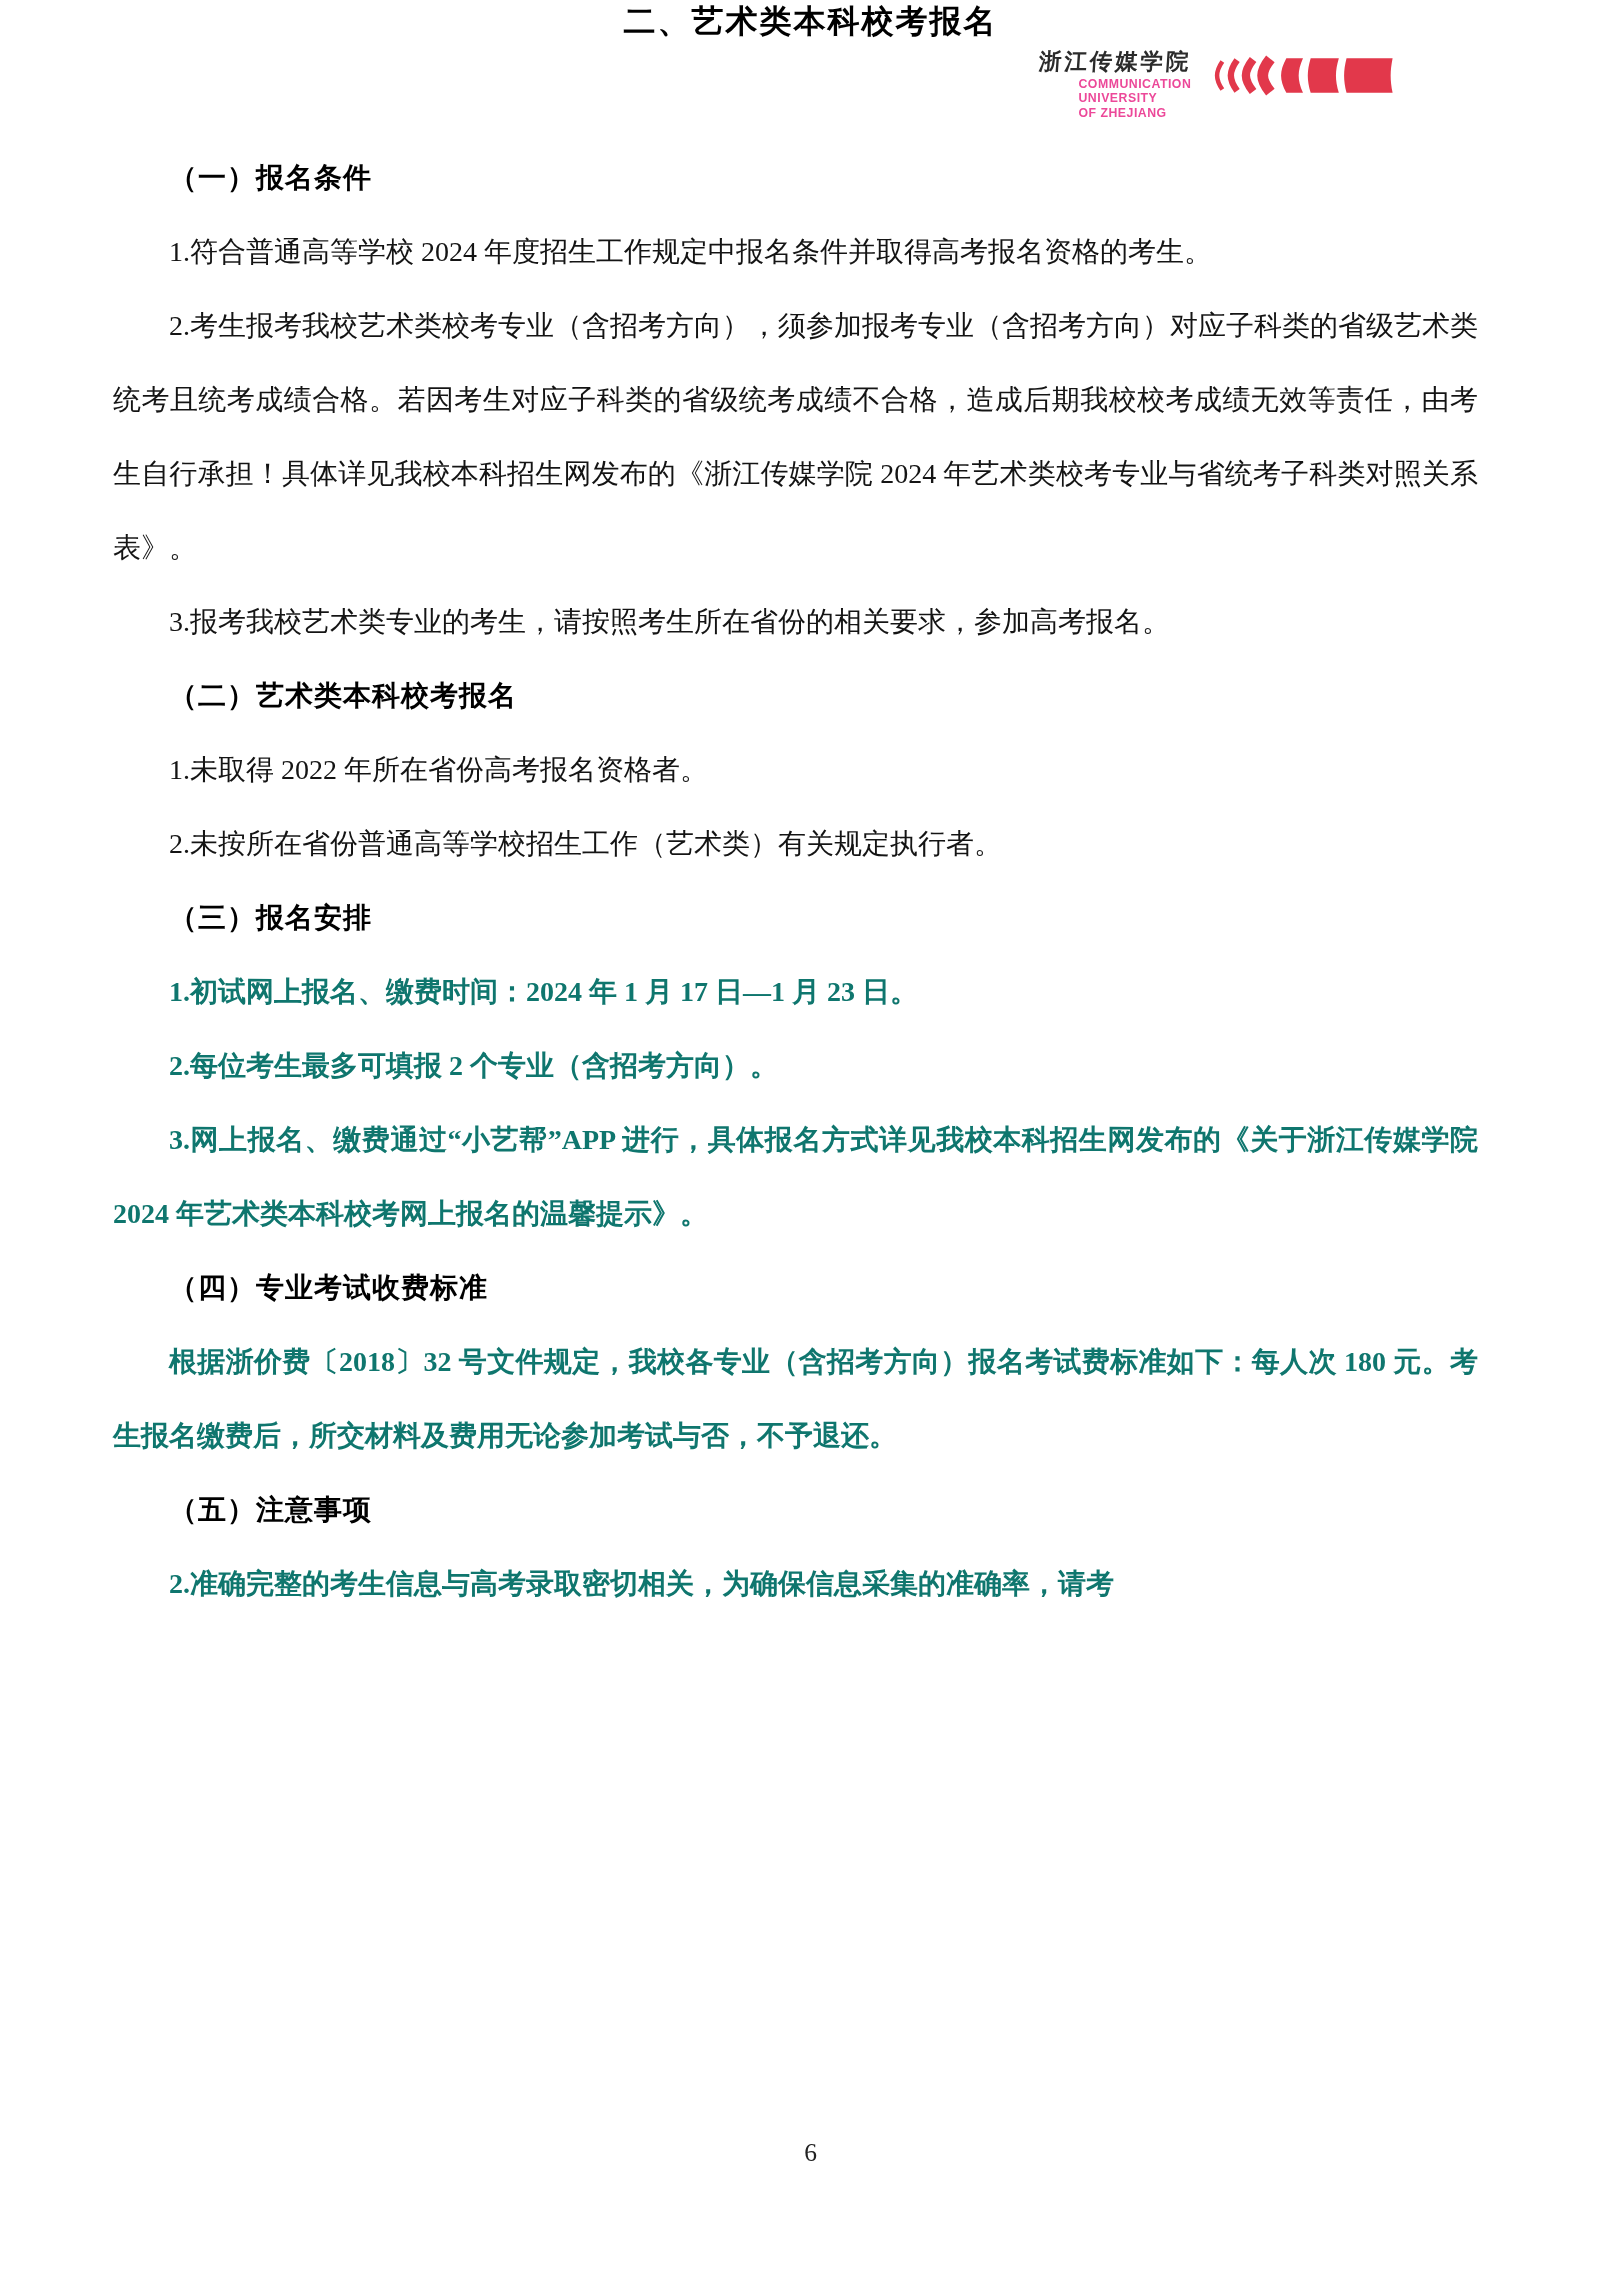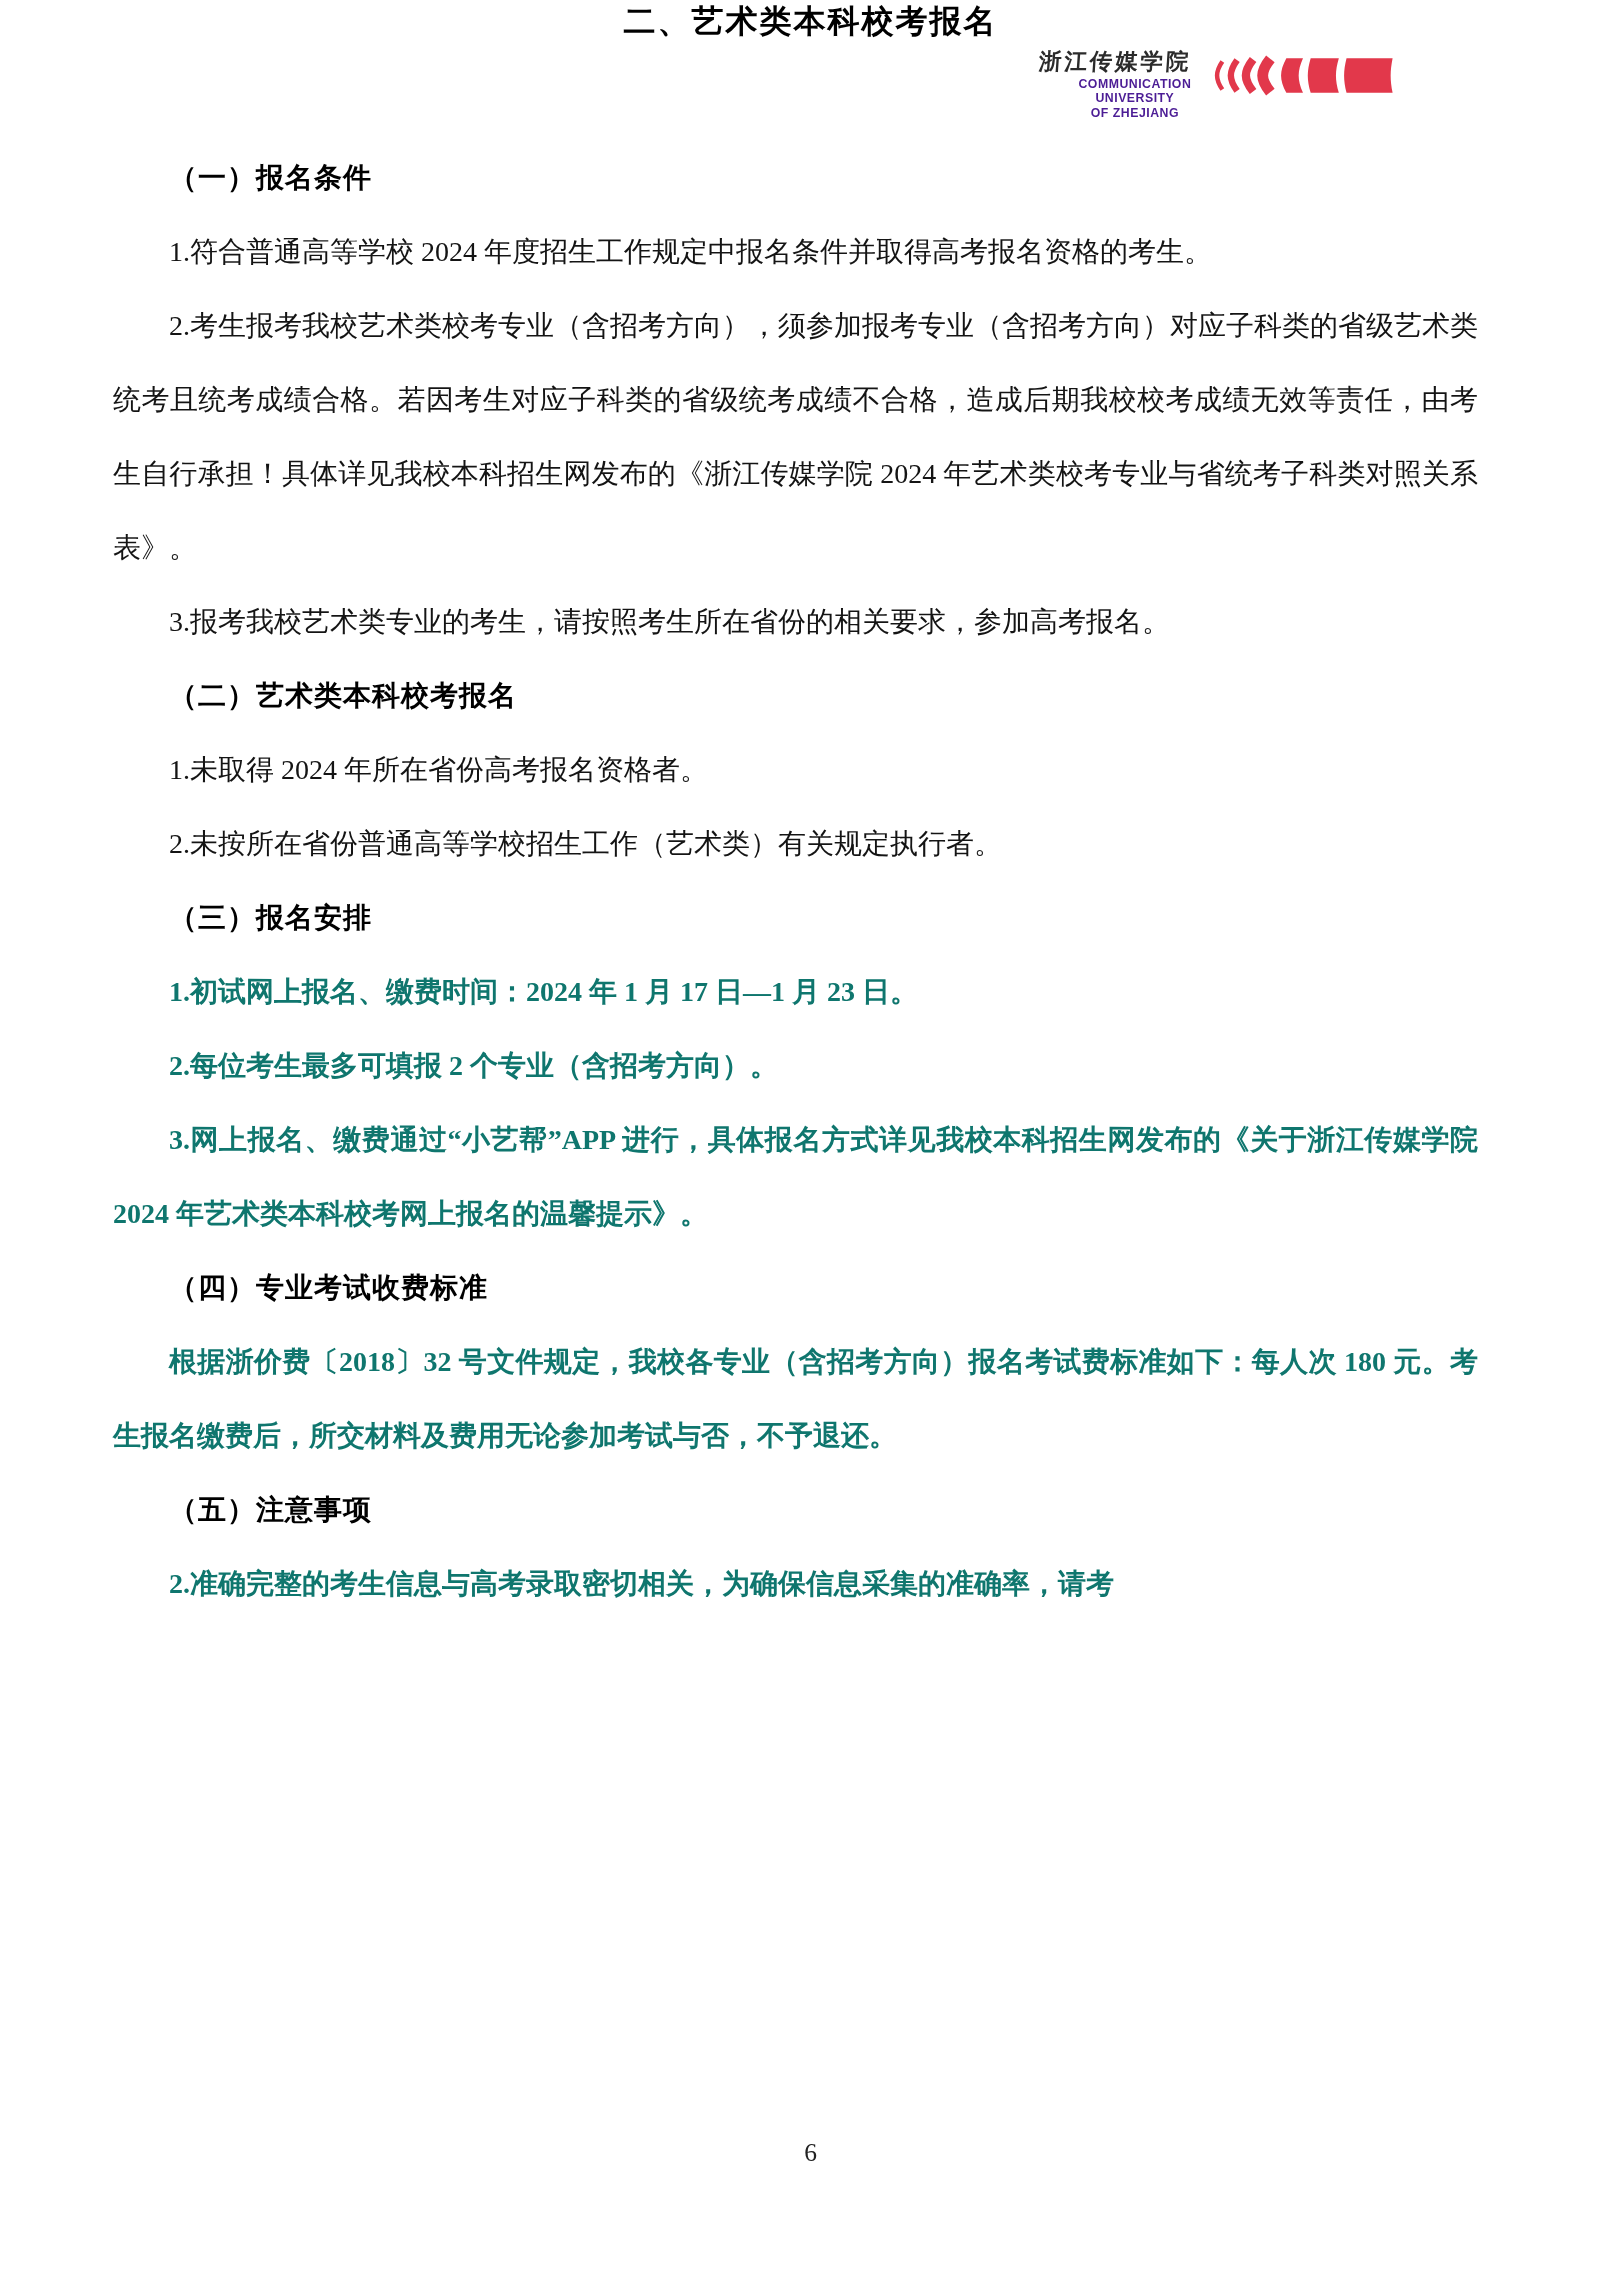--- a/index.html
+++ b/index.html
@@ -30,26 +30,26 @@
     font-family:"DejaVu Serif","Liberation Serif",serif;
     font-weight:bold;
     font-size:22.5px;
     letter-spacing:2.9px;
     color:#2b2b2b;
     line-height:25.5px;
     transform:skewX(-4deg);
   }
   .logo-en{
     margin-top:2px;
-    text-align:center;
+    text-align:left;
     font-family:"Liberation Sans","DejaVu Sans",sans-serif;
     font-size:12.3px;
     line-height:14.7px;
     letter-spacing:0.5px;
-    color:#4c1d95;
+    color:#ec4899;
     font-weight:bold;
   }
   .logo-mark{width:192px;height:53px;}
   
   .doc-title{
     margin:0;
     text-align:center;
     font-family:"Liberation Sans","DejaVu Sans",sans-serif;
     font-weight:900;
     font-size:32px;
@@ -121,21 +121,21 @@
   </div>
 
   <h1 class="doc-title">二、艺术类本科校考报名</h1>
 
   <main class="content">
     <p class="sec-heading">（一）报名条件</p>
     <p class="body">1.符合普通高等学校 2024 年度招生工作规定中报名条件并取得高考报名资格的考生。</p>
     <p class="body">2.考生报考我校艺术类校考专业（含招考方向），须参加报考专业（含招考方向）对应子科类的省级艺术类统考且统考成绩合格。若因考生对应子科类的省级统考成绩不合格，造成后期我校校考成绩无效等责任，由考生自行承担！具体详见我校本科招生网发布的《浙江传媒学院 2024 年艺术类校考专业与省统考子科类对照关系表》。</p>
     <p class="body">3.报考我校艺术类专业的考生，请按照考生所在省份的相关要求，参加高考报名。</p>
     <p class="sec-heading">（二）艺术类本科校考报名</p>
-    <p class="body">1.未取得 2024 年所在省份高考报名资格者。</p>
+    <p class="body">1.未取得 2022 年所在省份高考报名资格者。</p>
     <p class="body">2.未按所在省份普通高等学校招生工作（艺术类）有关规定执行者。</p>
     <p class="sec-heading">（三）报名安排</p>
     <p class="body-bold">1.初试网上报名、缴费时间：2024 年 1 月 17 日—1 月 23 日。</p>
     <p class="body-bold">2.每位考生最多可填报 2 个专业（含招考方向）。</p>
     <p class="body-bold">3.网上报名、缴费通过“小艺帮”APP 进行，具体报名方式详见我校本科招生网发布的《关于浙江传媒学院 2024 年艺术类本科校考网上报名的温馨提示》。</p>
     <p class="sec-heading">（四）专业考试收费标准</p>
     <p class="body-bold">根据浙价费〔2018〕32 号文件规定，我校各专业（含招考方向）报名考试费标准如下：每人次 180 元。考生报名缴费后，所交材料及费用无论参加考试与否，不予退还。</p>
     <p class="sec-heading">（五）注意事项</p>
     <p class="body-bold">2.准确完整的考生信息与高考录取密切相关，为确保信息采集的准确率，请考</p>
   </main>

